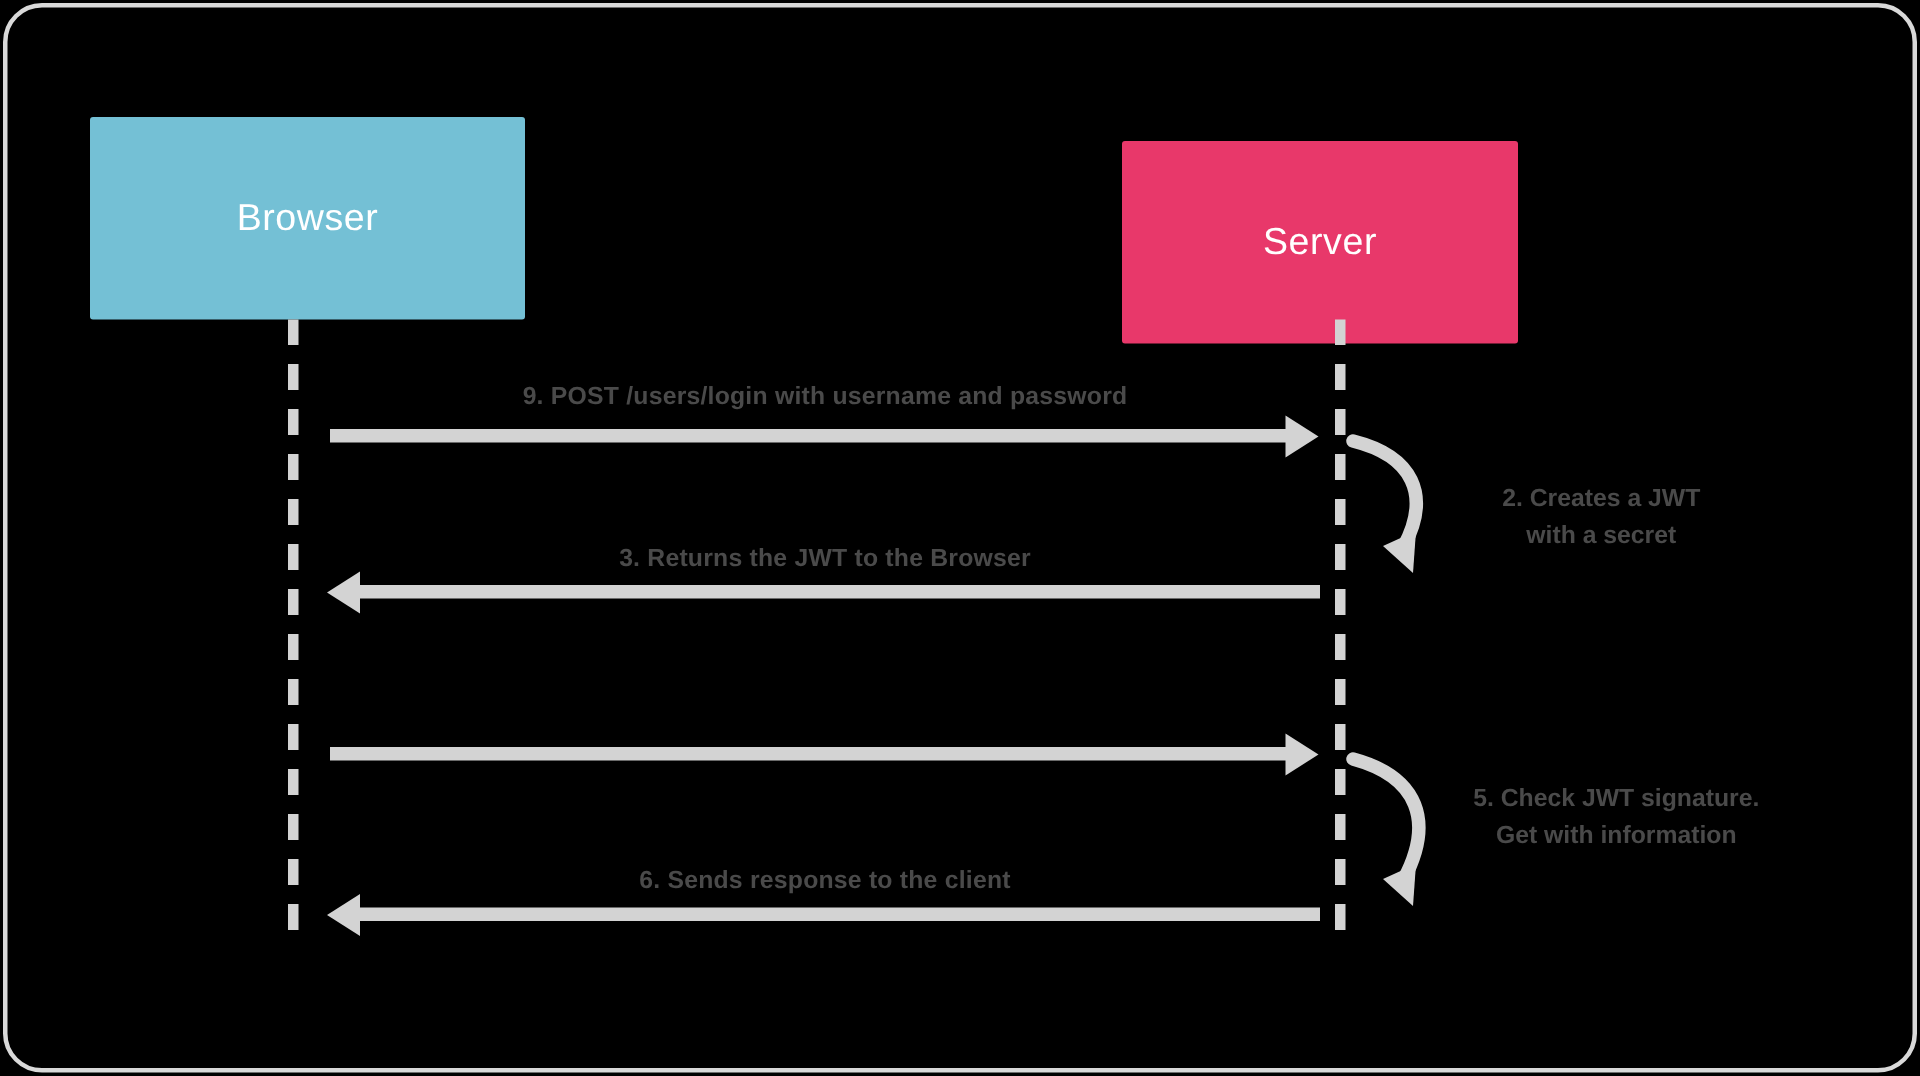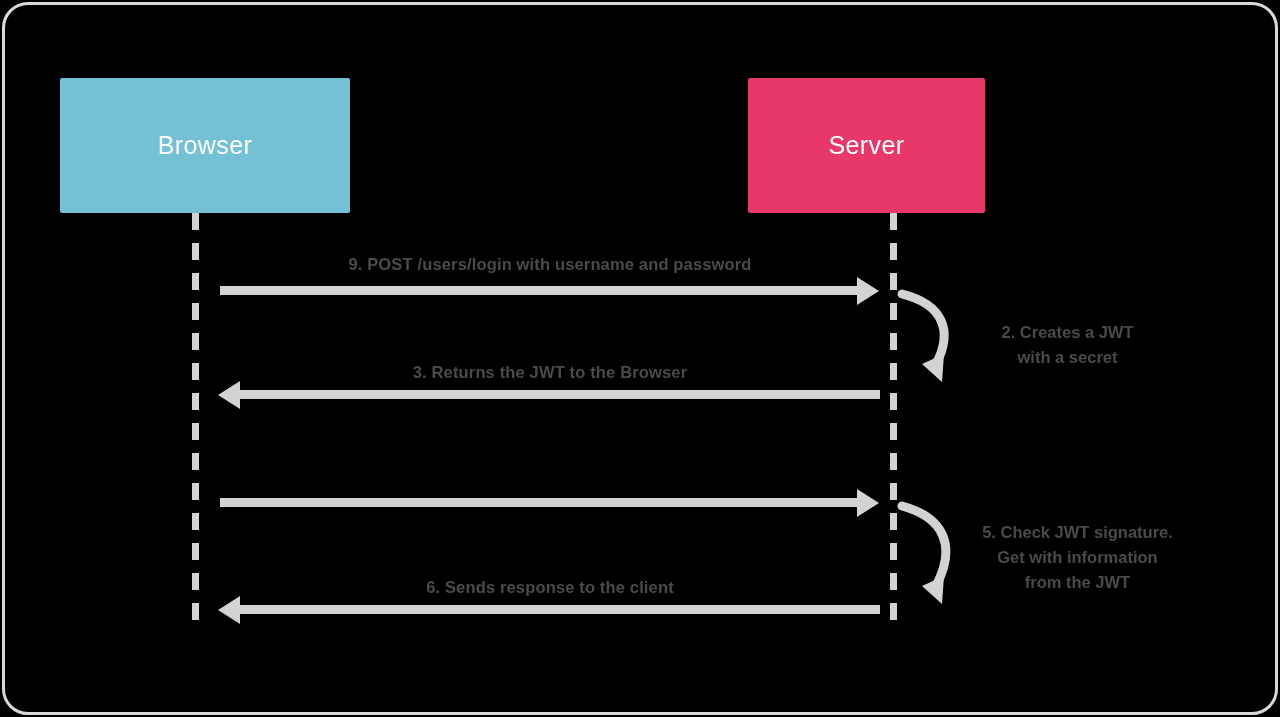--- a/index.html
+++ b/index.html
@@ -53,22 +53,22 @@
   }
 
   #browser-box {
     left: 60px;
     top: 78px;
     width: 290px;
     height: 135px;
   }
   #server-box {
     left: 748px;
-    top: 78px;
-    width: 237px;
+    top: 94px;
+    width: 264px;
     height: 135px;
   }
 
   .lifeline {
     position: absolute;
     width: 7px;
     top: 213px;
     height: 414px;
     background-image: repeating-linear-gradient(
       to bottom,
@@ -165,20 +165,19 @@
   <div class="msg-line" style="left:220px; top:498px; width:640px;"></div>
   <div class="arrow-head right" style="left:857px; top:488.5px;"></div>
 
   <svg class="self-loop" style="left:896px; top:502px;" width="70" height="110" viewBox="0 0 70 110">
     <path d="M 6 4 C 50 16, 60 46, 40 84" fill="none" stroke="#d3d3d3" stroke-width="9" stroke-linecap="round"></path>
     <polygon points="46,102 26,84 48,74" fill="#d3d3d3"></polygon>
   </svg>
   <div class="note-label" style="left:955px; top:520px; width:245px;">
     <div>5. Check JWT signature.</div>
     <div>Get with information</div>
-    <div>from the JWT</div>
   </div>
 
   <div class="msg-label" style="left:220px; top:578px; width:660px;">6. Sends response to the client</div>
   <div class="msg-line" style="left:240px; top:605px; width:640px;"></div>
   <div class="arrow-head left" style="left:218px; top:595.5px;"></div>
 
 </div>
 
 </body></html>

